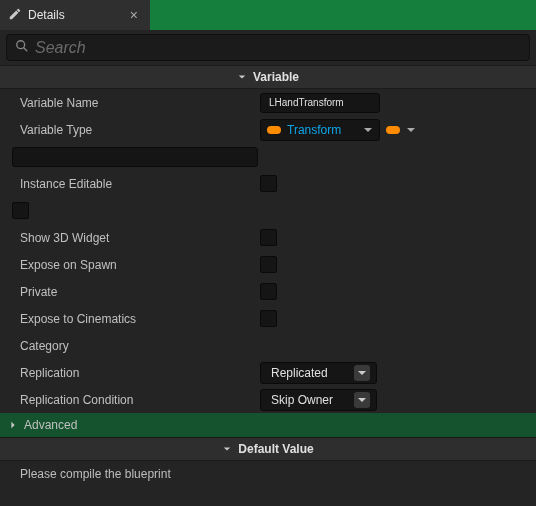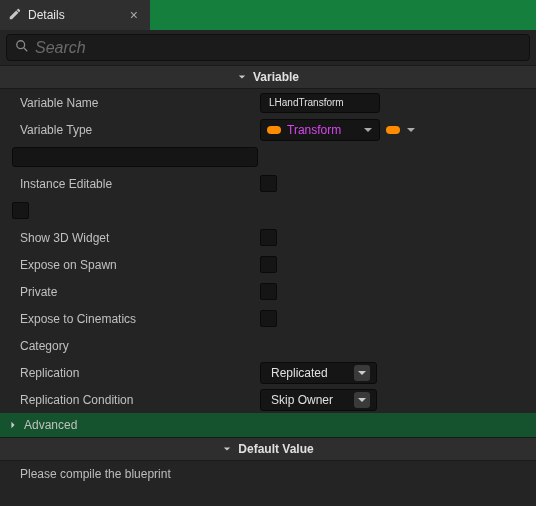--- a/index.html
+++ b/index.html
@@ -118,21 +118,21 @@
     padding: 2px 6px 2px 6px;
     gap: 6px;
     height: 22px;
     width: 120px;
   }
   .type-pill .dot {
     width: 14px; height: 8px;
     background: #ff8c00;
     border-radius: 4px;
   }
-  .type-pill .type-label { color: #d946ef; flex: 1; }
+  .type-pill .type-label { color: #0ea5e9; flex: 1; }
   .type-pill .chev { display: flex; }
   .container-dot {
     width: 14px; height: 8px;
     background: #ff8c00;
     border-radius: 4px;
   }
   .container-chev { display:flex; }
   .checkbox {
     width: 17px;
     height: 17px;

